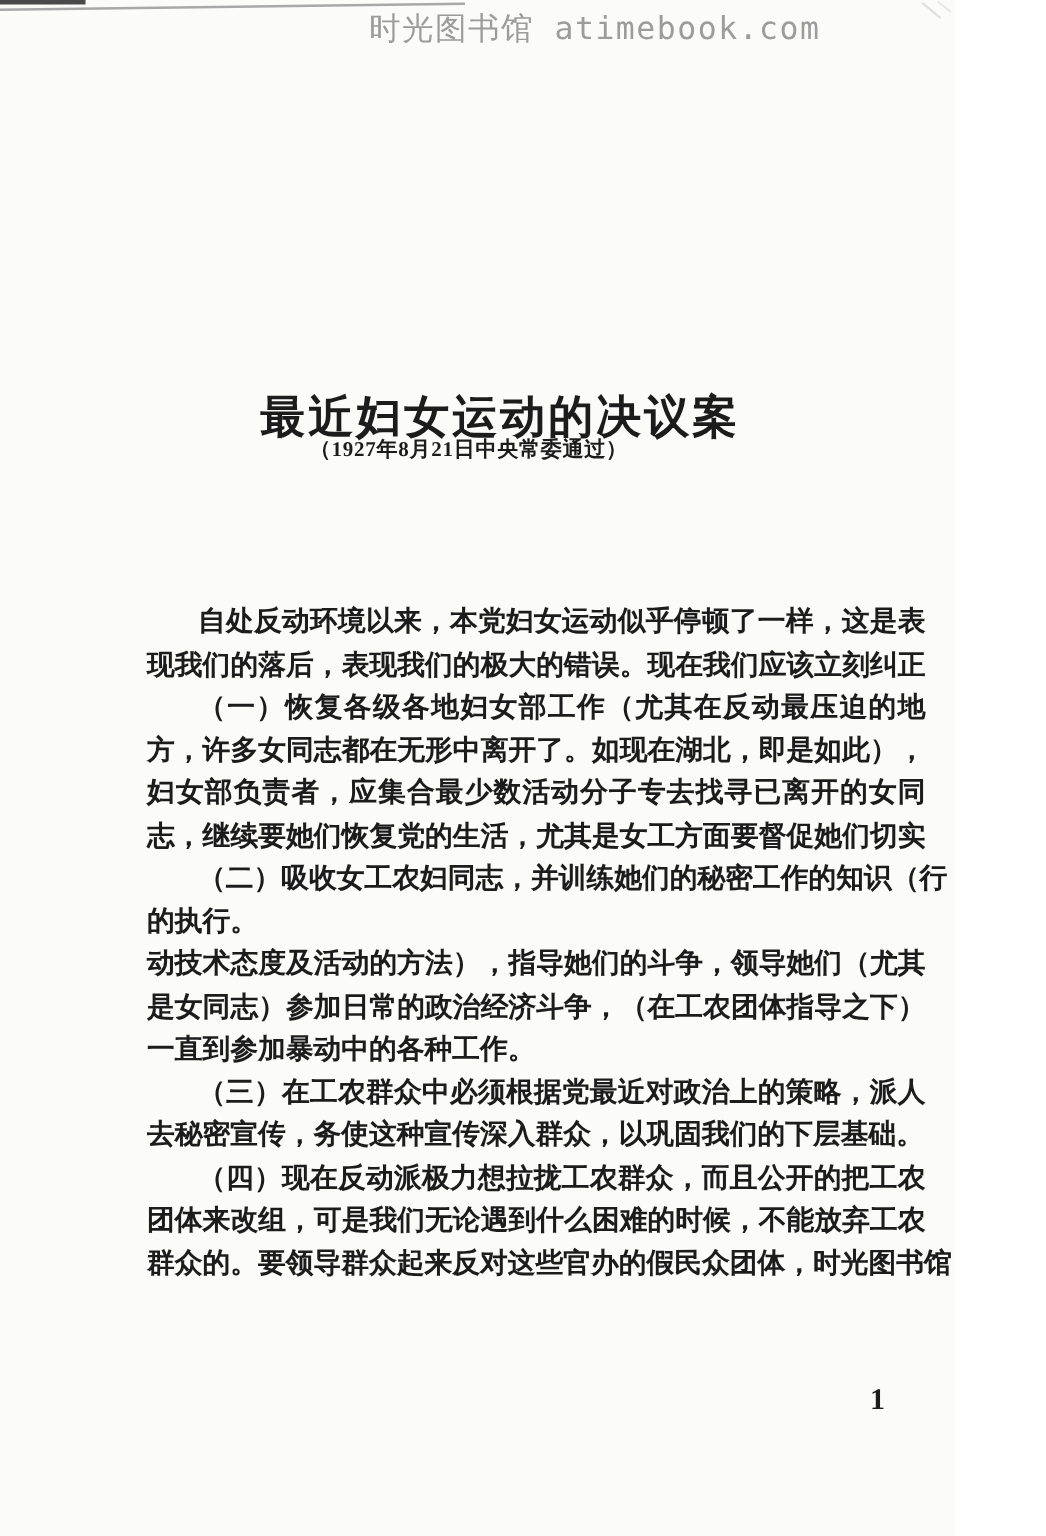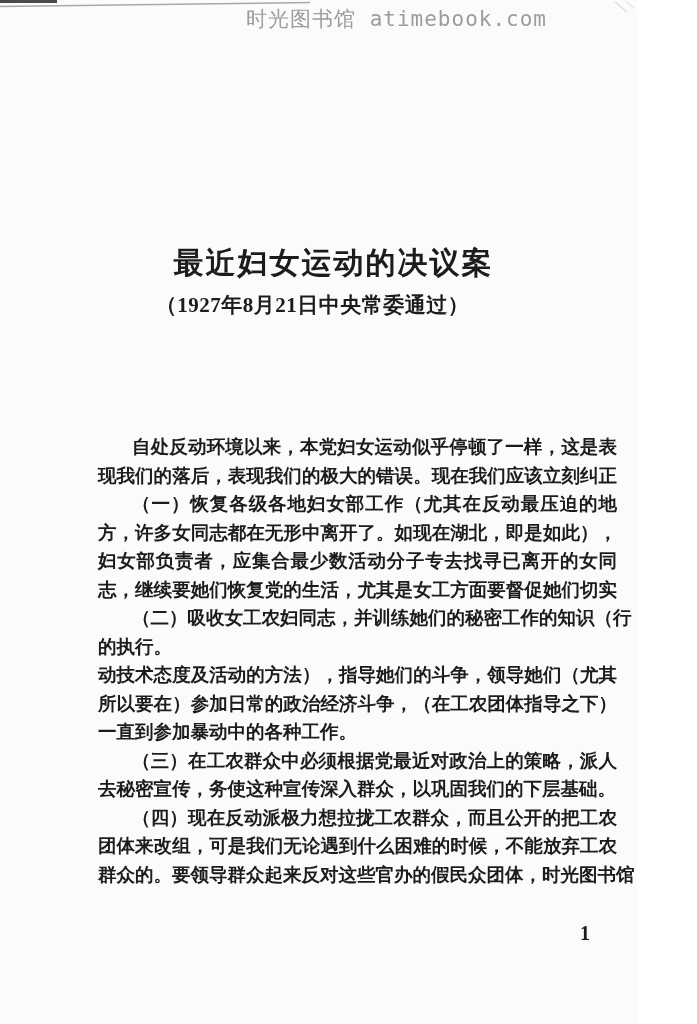--- a/index.html
+++ b/index.html
@@ -35,50 +35,49 @@
     font-size: 21px;
     letter-spacing: 1px;
     color: var(--watermark-gray);
     white-space: nowrap;
   }
   .title {
     position: absolute;
     top: 242px;
     left: 30px;
     right: 0;
-    margin: 1px;
+    margin: 16px;
     text-align: center;
     font-size: 30px;
     font-weight: 700;
     letter-spacing: 2px;
     color: var(--ink);
     white-space: nowrap;
   }
   .subtitle {
     position: absolute;
     top: 291px;
     left: 0;
     right: 12px;
     text-align: center;
-    font-size: 21px;
+    font-size: 14px;
     font-weight: 700;
     letter-spacing: 0.5px;
     color: var(--ink);
     white-space: nowrap;
   }
   .body {
     position: absolute;
     top: 401px;
     left: 98px;
     width: 519px;
     font-size: 18.5px;
     font-weight: 600;
     line-height: 28.5px;
     color: var(--ink);
-    margin-top: 32px;
   }
   .body .line {
     text-align: justify;
     text-align-last: justify;
     text-justify: inter-character;
     white-space: nowrap;
   }
   .body .line.indent { text-indent: 34px; }
   .body .line.end { text-align-last: left; }
   .pagenum {
@@ -114,21 +113,21 @@
   <div class="body">
       <div class="line indent">自处反动环境以来，本党妇女运动似乎停顿了一样，这是表</div>
       <div class="line">现我们的落后，表现我们的极大的错误。现在我们应该立刻纠正</div>
       <div class="line indent">（一）恢复各级各地妇女部工作（尤其在反动最压迫的地</div>
       <div class="line">方，许多女同志都在无形中离开了。如现在湖北，即是如此），</div>
       <div class="line">妇女部负责者，应集合最少数活动分子专去找寻已离开的女同</div>
       <div class="line">志，继续要她们恢复党的生活，尤其是女工方面要督促她们切实</div>
       <div class="line indent">（二）吸收女工农妇同志，并训练她们的秘密工作的知识（行</div>
       <div class="line end">的执行。</div>
       <div class="line">动技术态度及活动的方法），指导她们的斗争，领导她们（尤其</div>
-      <div class="line">所以要在）参加日常的政治经济斗争，（在工农团体指导之下）</div>
+      <div class="line">是女同志）参加日常的政治经济斗争，（在工农团体指导之下）</div>
       <div class="line end">一直到参加暴动中的各种工作。</div>
       <div class="line indent">（三）在工农群众中必须根据党最近对政治上的策略，派人</div>
       <div class="line end">去秘密宣传，务使这种宣传深入群众，以巩固我们的下层基础。</div>
       <div class="line indent">（四）现在反动派极力想拉拢工农群众，而且公开的把工农</div>
       <div class="line">团体来改组，可是我们无论遇到什么困难的时候，不能放弃工农</div>
       <div class="line">群众的。要领导群众起来反对这些官办的假民众团体，时光图书馆</div>
     </div>
 
   <div class="pagenum">1</div>
 

